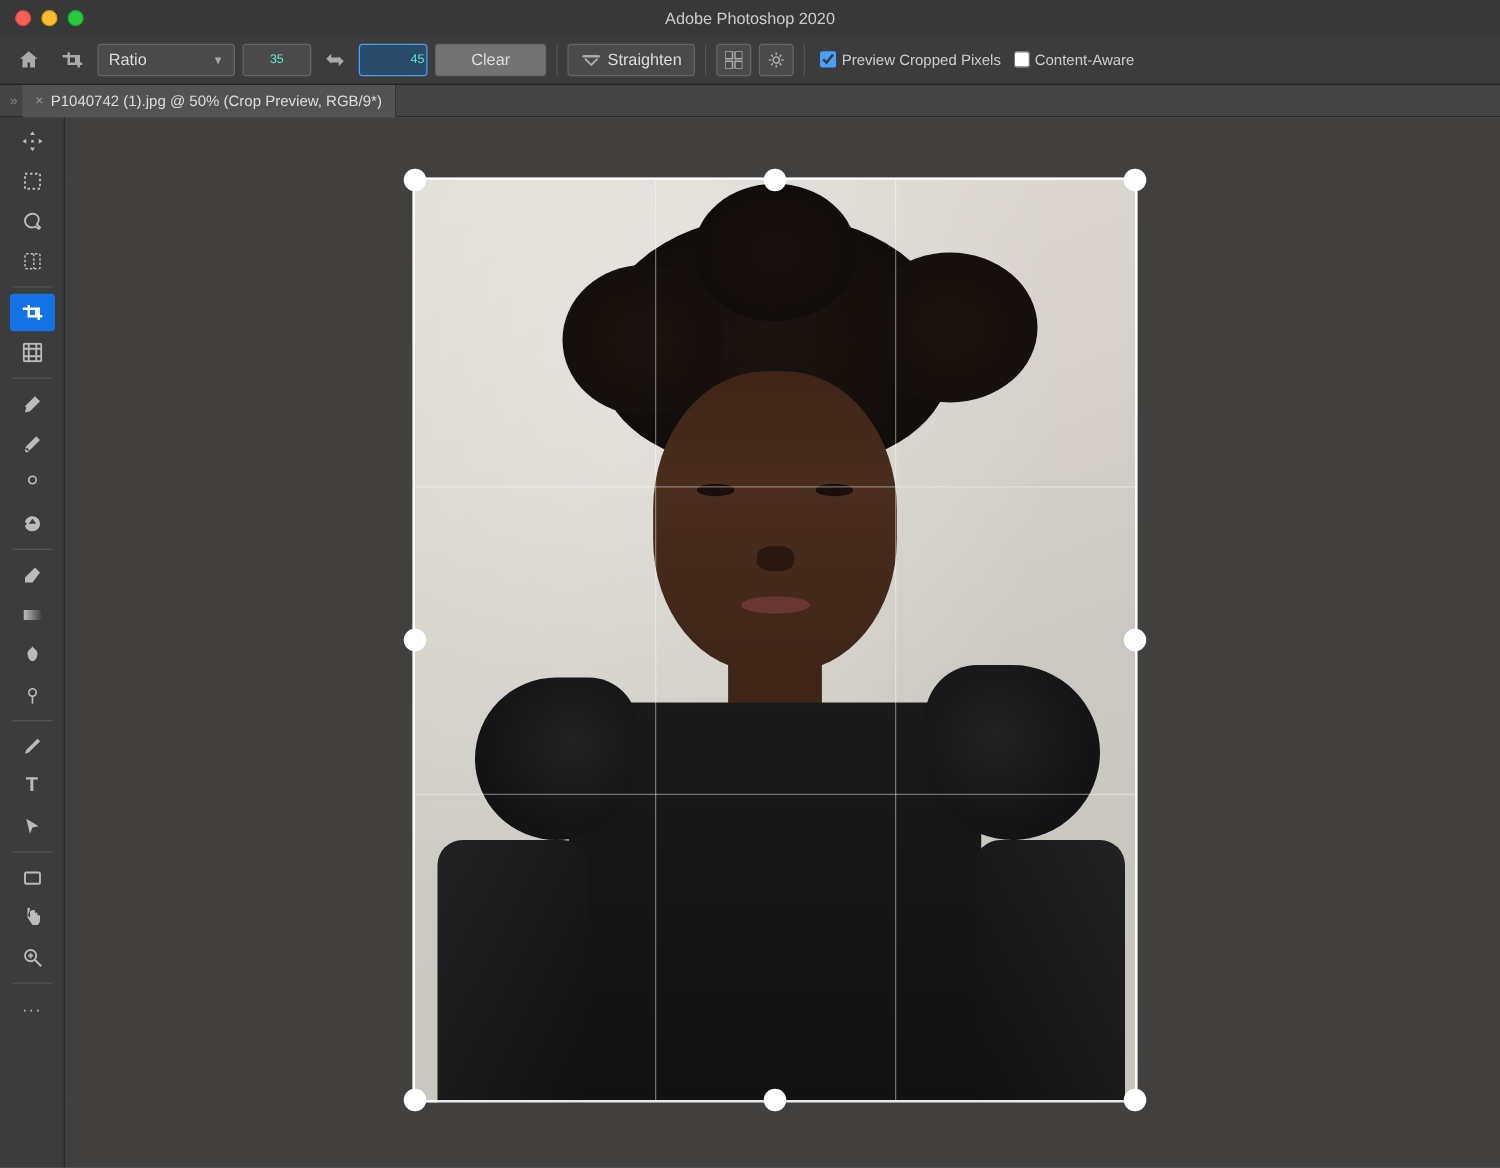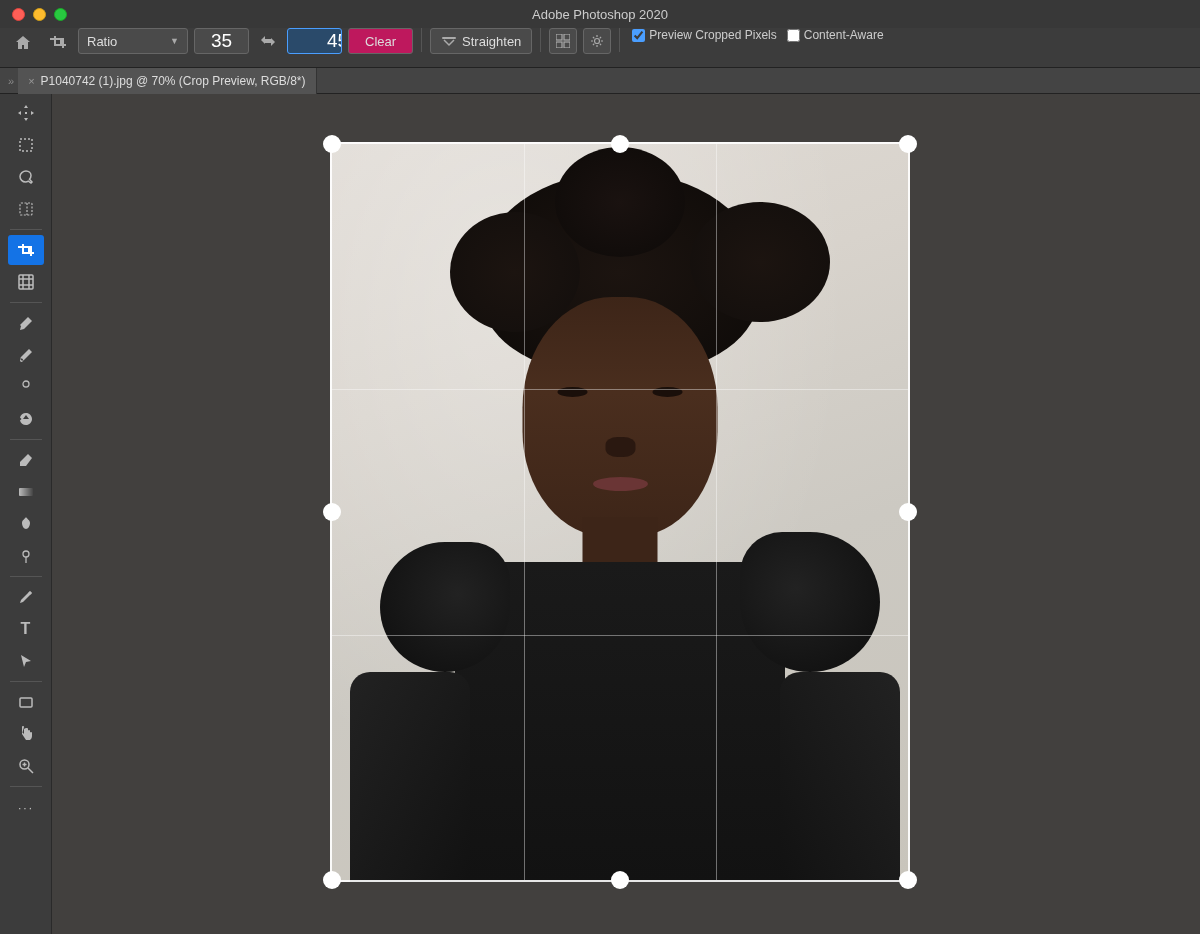--- a/index.html
+++ b/index.html
@@ -42,21 +42,21 @@
       color: #ccc;
       font-size: 13px;
     }
 
     
     .options-bar {
       width: 100%;
       height: 40px;
       background: #3c3c3c;
       display: flex;
-      align-items: flex-start;
+      align-items: center;
       padding: 0 8px;
       gap: 6px;
       border-bottom: 1px solid #222;
     }
     .home-icon-btn {
       width: 30px;
       height: 30px;
       display: flex;
       align-items: center;
       justify-content: center;
@@ -91,44 +91,44 @@
       font-size: 9px;
       margin-left: 6px;
       color: #aaa;
     }
     .number-input {
       width: 55px;
       height: 26px;
       background: #4a4a4a;
       border: 1px solid #666;
       border-radius: 3px;
-      color: #ffffff;
-      font-size: 19px;
+      color: #5eead4;
+      font-size: 10px;
       text-align: center;
       outline: none;
     }
     .number-input.active {
       border-color: #4a9eff;
       background: #2a4a6a;
       padding-left: 39px;
     }
     .swap-btn {
       width: 26px;
       height: 26px;
       display: flex;
       align-items: center;
       justify-content: center;
       color: #aaa;
       font-size: 14px;
       cursor: pointer;
     }
     .clear-btn {
       height: 26px;
-      padding: 0 16px;
-      background: #be185d;
+      padding: 0 28px;
+      background: #737373;
       border: 1px solid #666;
       border-radius: 3px;
       color: #ddd;
       font-size: 13px;
       cursor: pointer;
       display: flex;
       align-items: center;
     }
     .straighten-btn {
       height: 26px;
@@ -377,21 +377,21 @@
   <label class="checkbox-group">
     <input type="checkbox" style="">
     <span>Content-Aware</span>
   </label>
 </div>
 
 <div class="tab-bar">
   <span class="panel-arrow">»</span>
   <div class="tab-item">
     <span class="tab-close">×</span>
-    <span>P1040742 (1).jpg @ 70% (Crop Preview, RGB/8*)</span>
+    <span>P1040742 (1).jpg @ 50% (Crop Preview, RGB/9*)</span>
   </div>
 </div>
 
 <div class="main-layout">
 
   <div class="left-toolbar">
 
     <div class="tool-btn" title="Move">
       <svg width="18" height="18" viewBox="0 0 18 18" fill="#bbb">
         <path d="M9 1l-2 3h4L9 1zm0 16l2-3H7l2 3zM1 9l3 2V7L1 9zm16 0l-3-2v4l3-2zM8 8h2v2H8V8z"></path>

